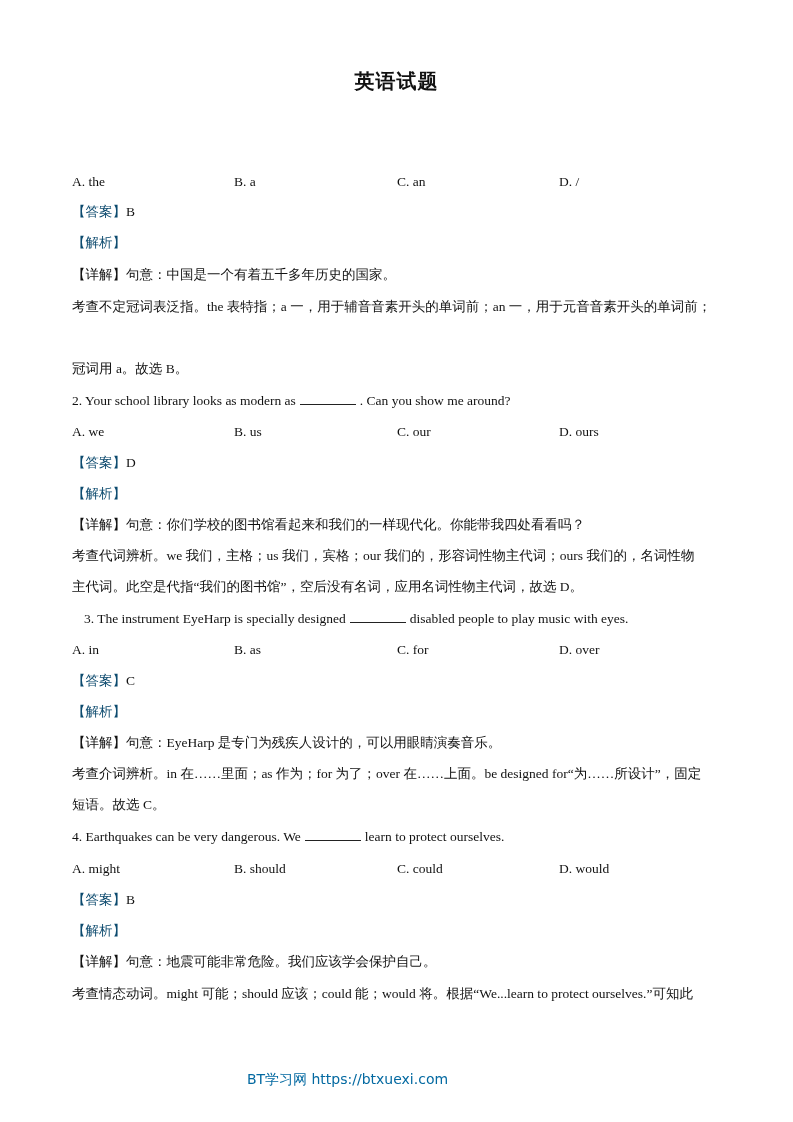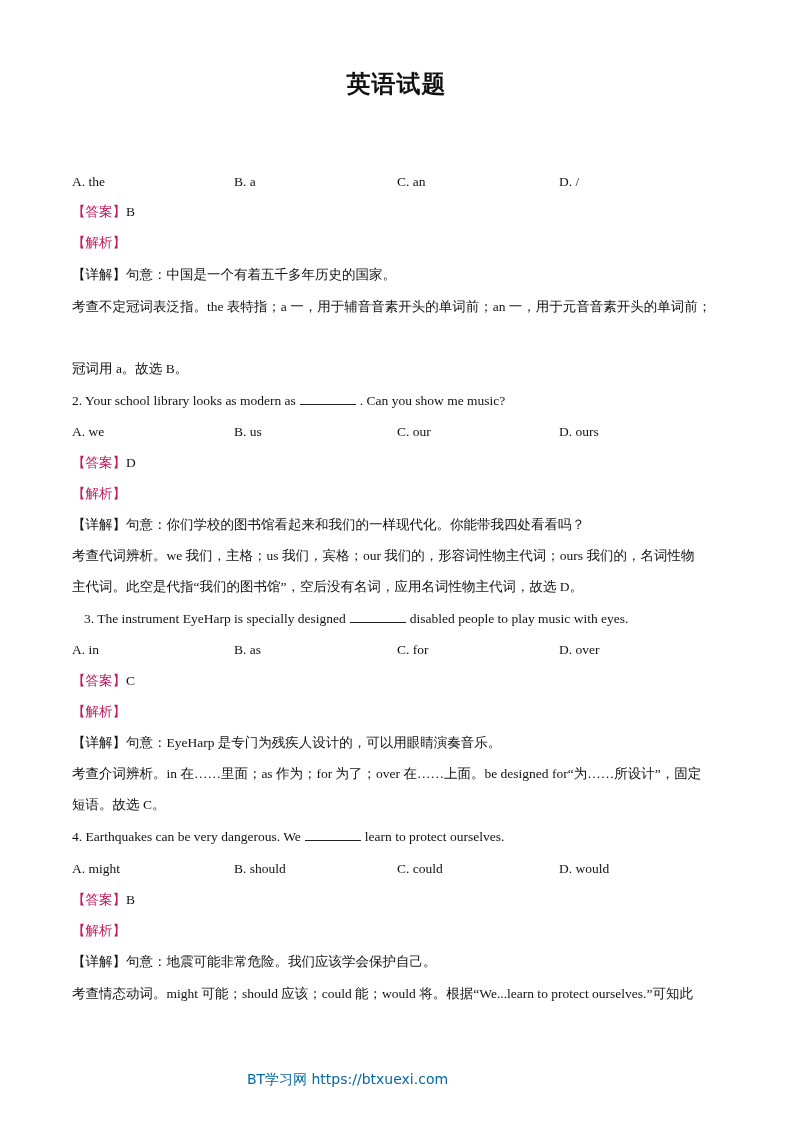--- a/index.html
+++ b/index.html
@@ -1,24 +1,24 @@
 <!DOCTYPE html>
 <html><head>
 <meta charset="utf-8">
 <style>
   html, body { margin: 0; padding: 0; background: #ffffff; }
   body { width: 793px; height: 1122px; position: relative; overflow: hidden;
          font-family: "Liberation Serif", "DejaVu Serif", serif; color: #111; }
   .page { position: absolute; left: 0; top: 0; width: 793px; height: 1122px; }
   .title { position: absolute; top: 68px; left: 0; width: 793px; text-align: center;
-           font-size: 24px; font-weight: bold; letter-spacing: 1px; }
+           font-size: 20px; font-weight: bold; letter-spacing: 1px; }
   .section { position: absolute; top: 106px; left: 72px; font-size: 16px; font-weight: bold; }
   .line { position: absolute; left: 72px; font-size: 13.5px; white-space: nowrap; line-height: 18px; }
   .opt { position: absolute; font-size: 13.5px; white-space: nowrap; line-height: 18px; }
-  .label { color: #be185d; }
+  .label { color: #0c4a6e; }
   .footer { position: absolute; top: 1071px; left: 0; width: 695px; text-align: center;
             font-family: "DejaVu Sans", "Liberation Sans", sans-serif; font-size: 14px; color: #0369a1; }
   .blank { display: inline-block; width: 56px; border-bottom: 1px solid #222; height: 11px; margin: 0 4px; vertical-align: baseline; }
 </style>
 </head>
 <body>
 
 <div class="page">
   <div class="title">英语试题</div>
 
@@ -32,21 +32,21 @@
   <div class="line" style="top:234px;">
     <span class="label">【解析】</span>
   </div>
   <div class="line" style="top:266px;">
     <span>【详解】</span><span>句意：中国是一个有着五千多年历史的国家。</span>
   </div>
   <div class="line" style="top:298px;">考查不定冠词表泛指。the 表特指；a 一，用于辅音音素开头的单词前；an 一，用于元音音素开头的单词前；</div>
   <div class="line" style="top:360px;">冠词用 a。故选 B。</div>
 
   <div class="line" style="top:392px;">
-    <span>2. Your school library looks as modern as</span><span class="blank"></span><span>. Can you show me music?</span>
+    <span>2. Your school library looks as modern as</span><span class="blank"></span><span>. Can you show me around?</span>
   </div>
   <div class="opt" style="top:423px;left:72px;">A. we</div>
   <div class="opt" style="top:423px;left:234px;">B. us</div>
   <div class="opt" style="top:423px;left:397px;">C. our</div>
   <div class="opt" style="top:423px;left:559px;">D. ours</div>
   <div class="line" style="top:454px;text-align:right;">
     <span class="label">【答案】</span><span>D</span>
   </div>
   <div class="line" style="top:485px;">
     <span class="label">【解析】</span>

